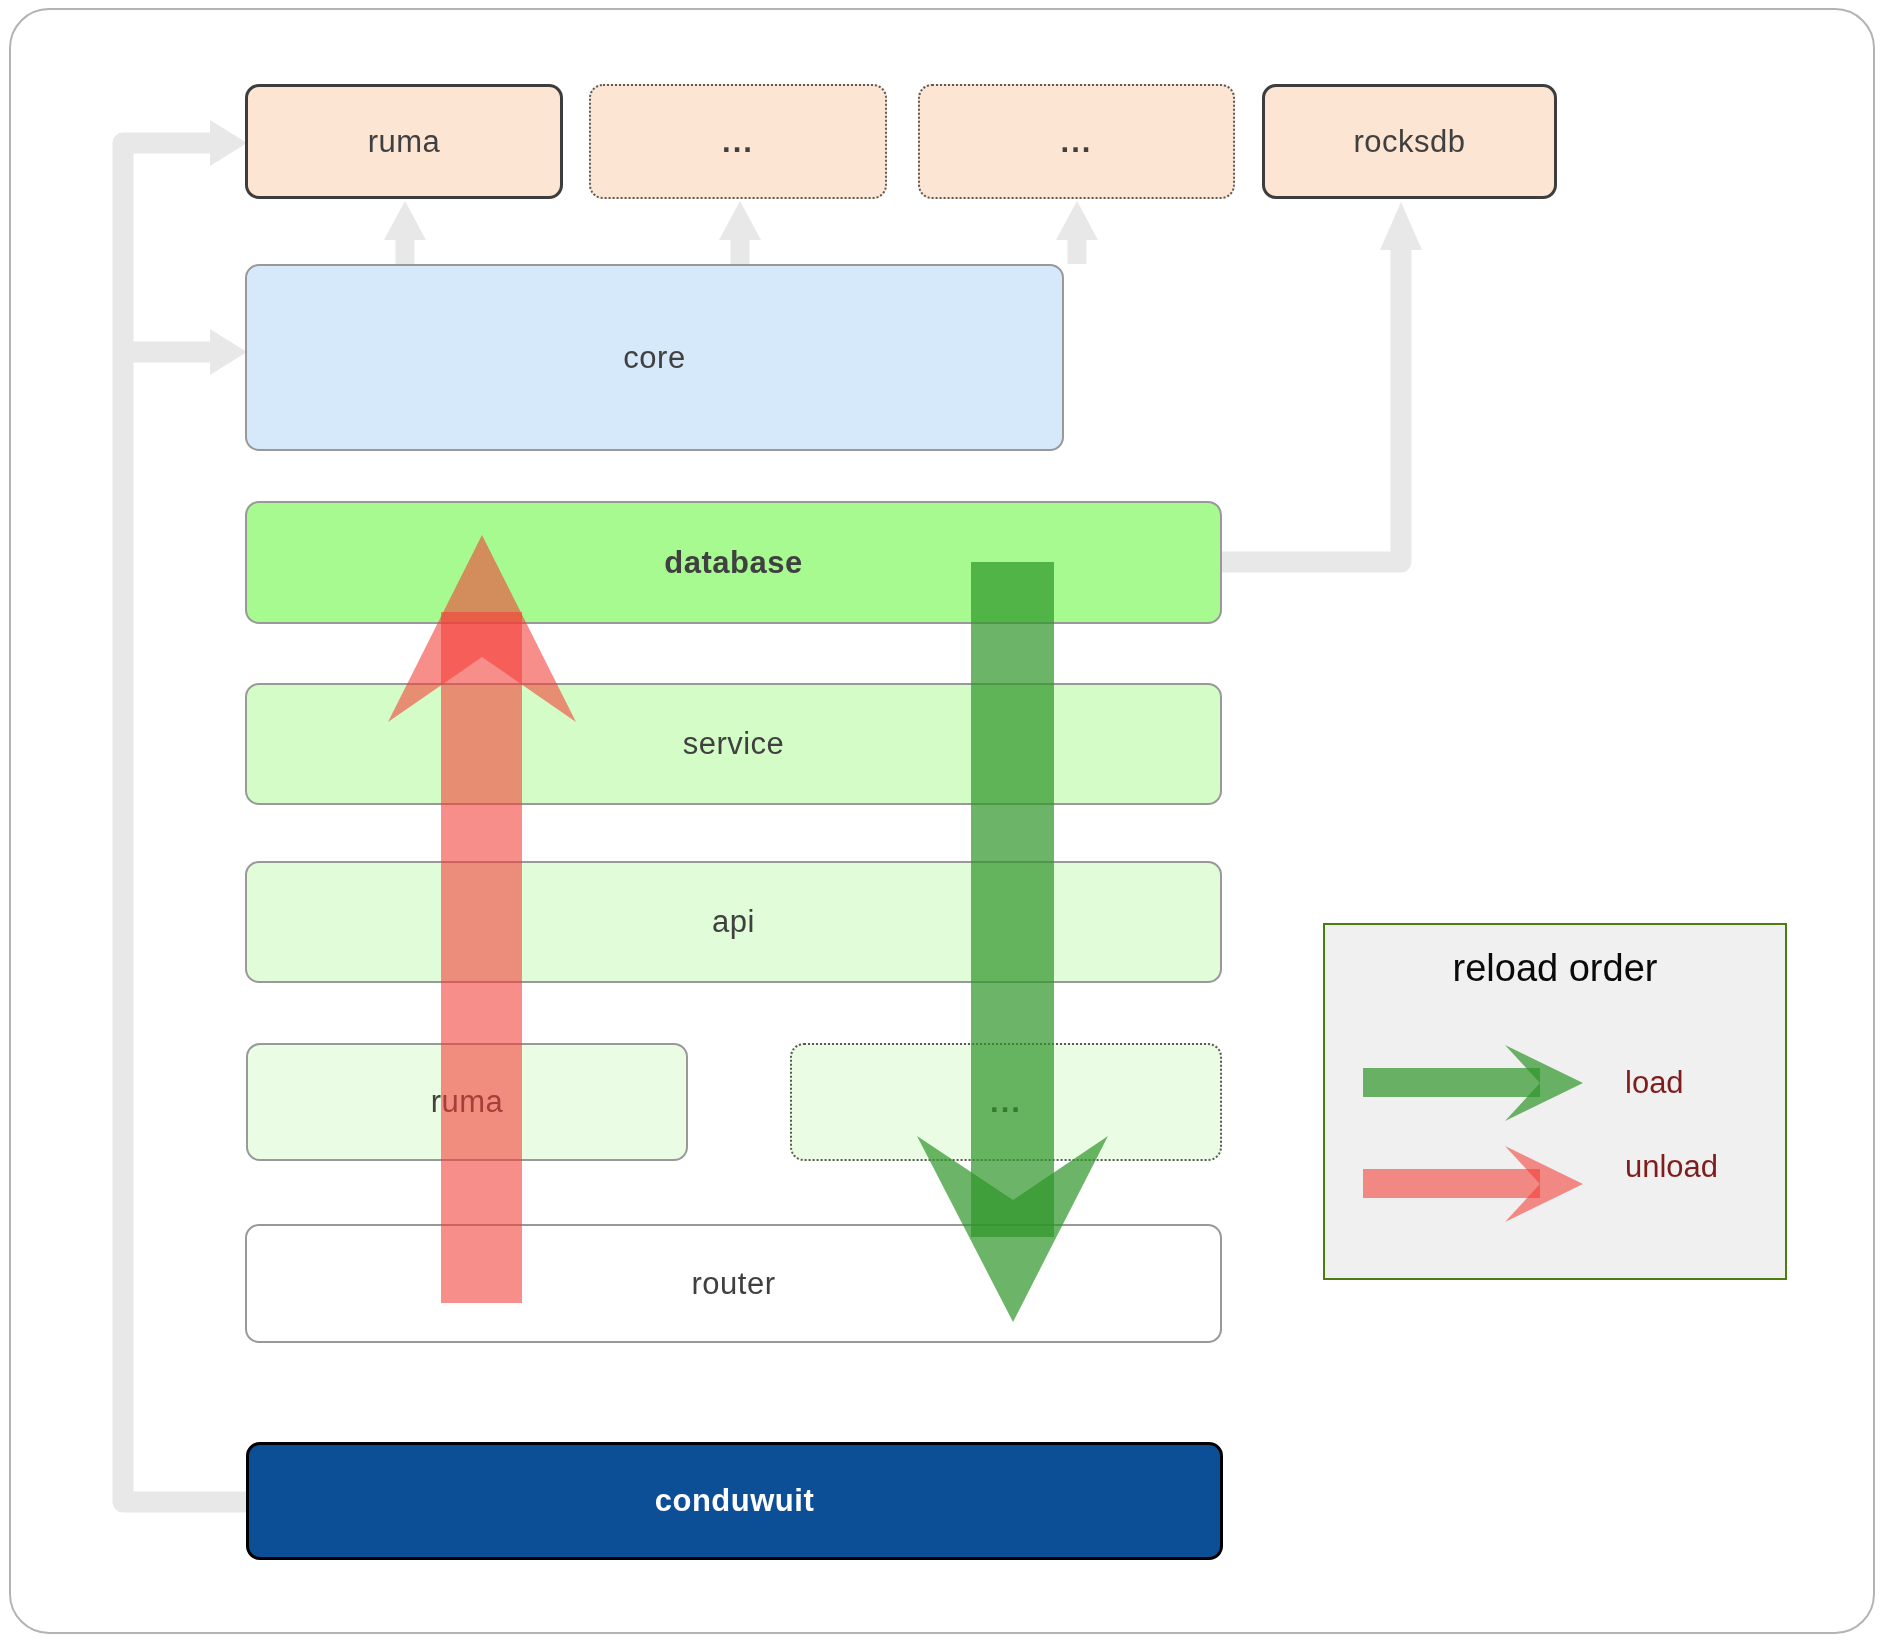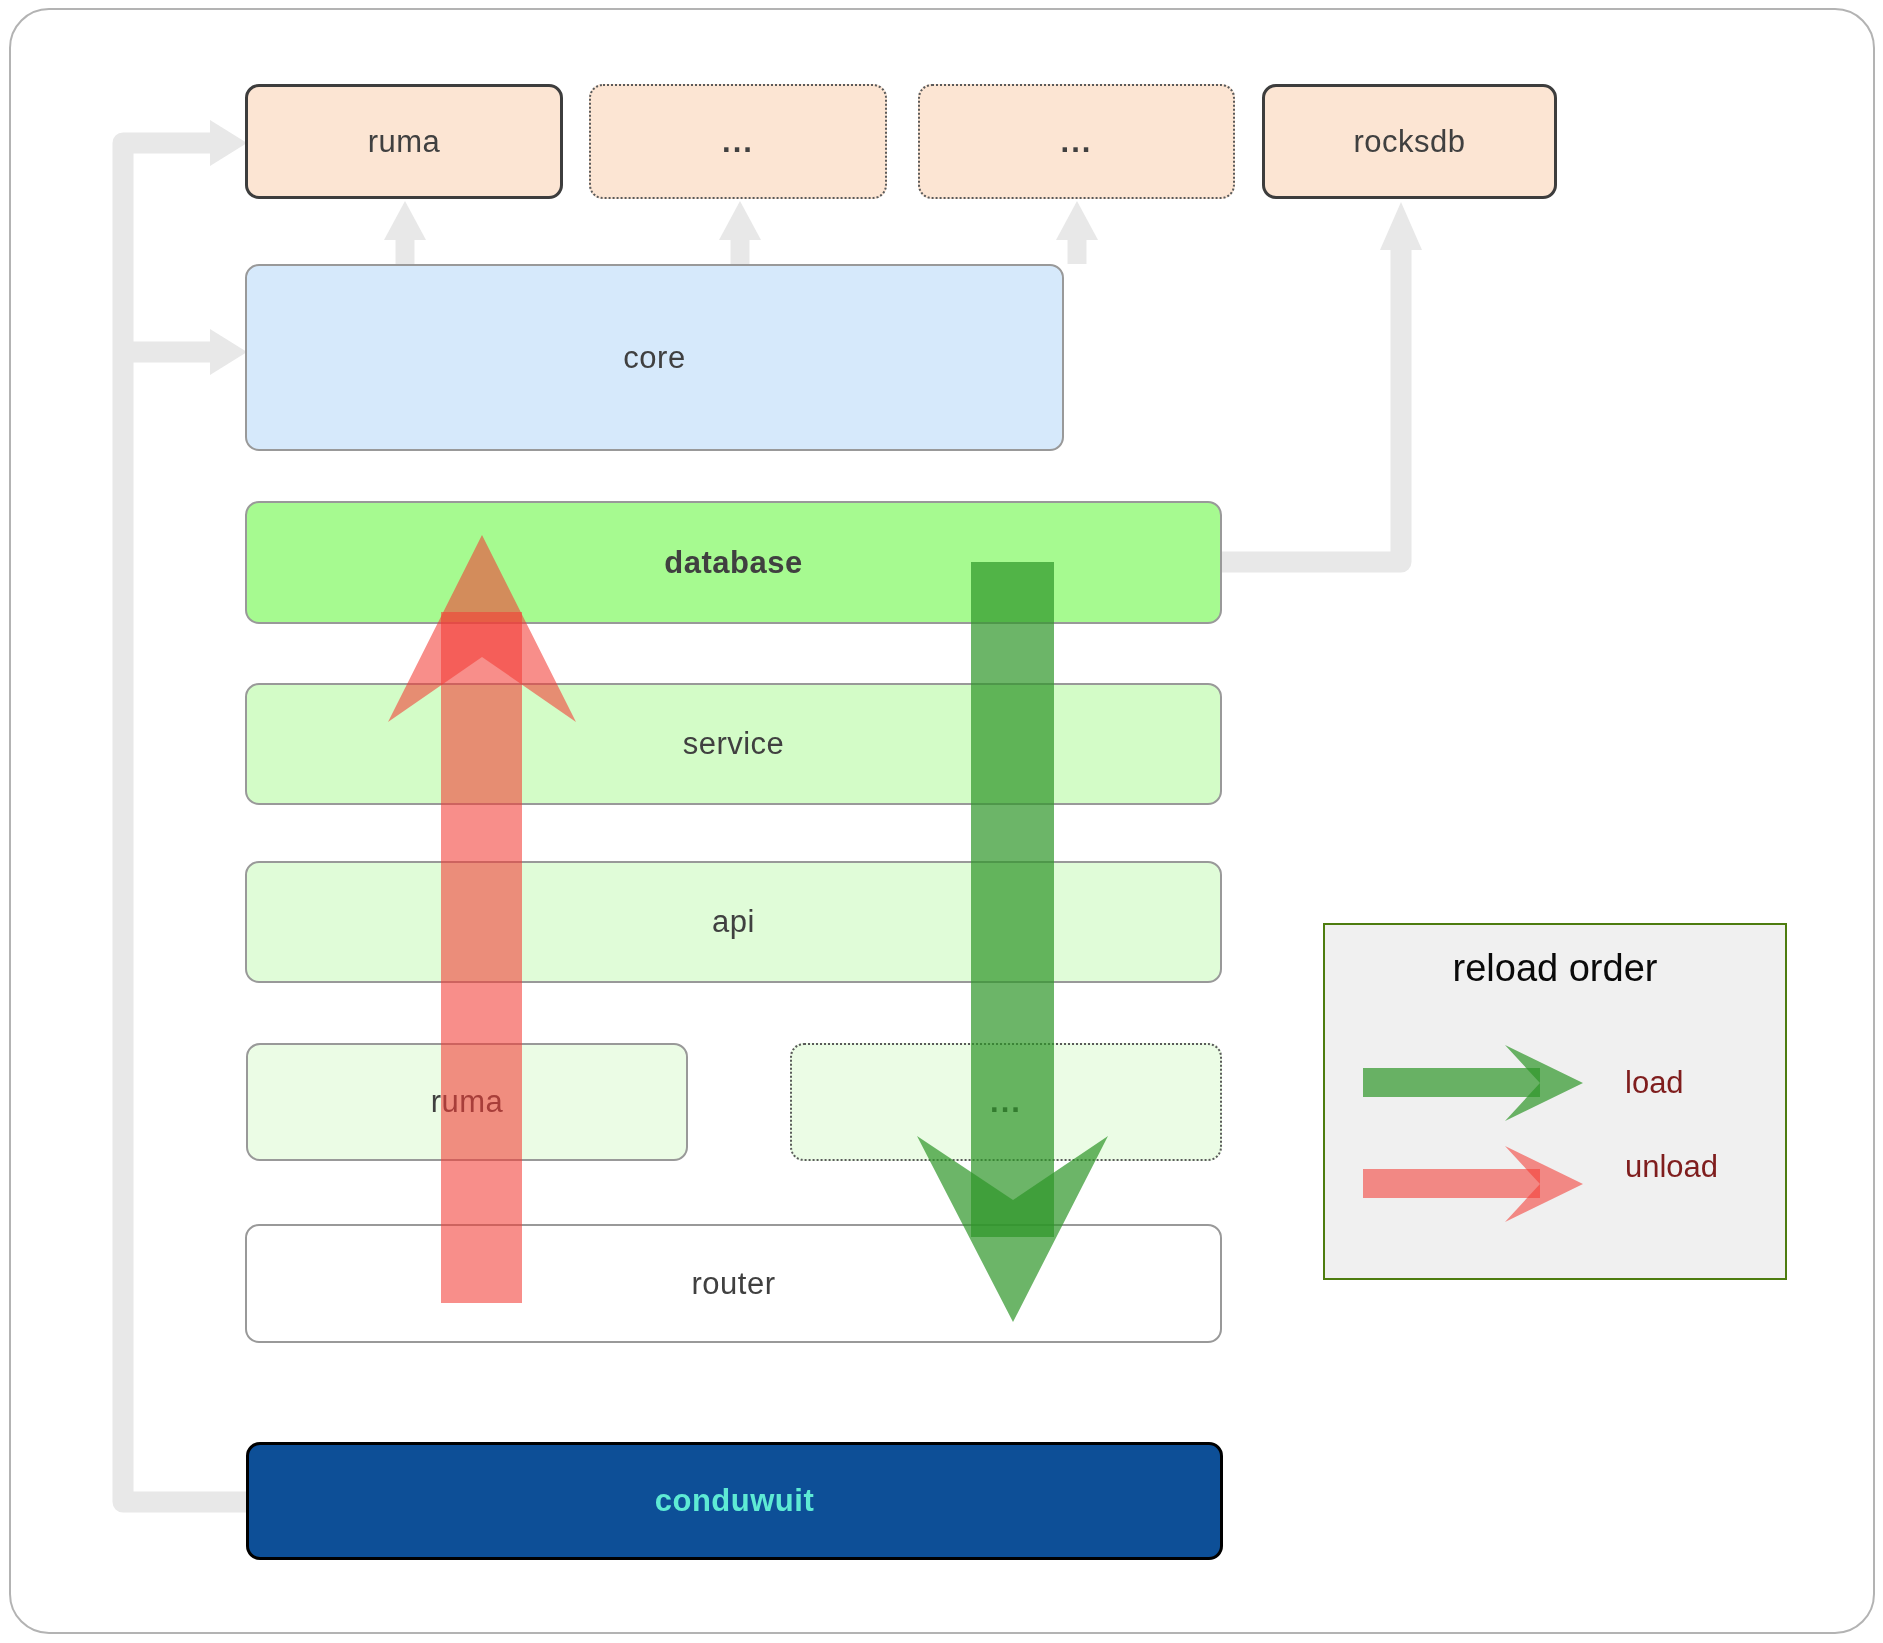--- a/index.html
+++ b/index.html
@@ -5,21 +5,21 @@
   html,body{margin:0;padding:0;background:#ffffff;font-family:"Liberation Sans",sans-serif;}
   .stage{position:relative;width:1883px;height:1643px;background:#fff;overflow:hidden;}
   .frame{position:absolute;left:9px;top:8px;width:1862px;height:1622px;border:2px solid #b3b3b3;border-radius:40px;}
   svg.layer{position:absolute;left:0;top:0;width:1883px;height:1643px;pointer-events:none;}
   .box{position:absolute;display:flex;align-items:center;justify-content:center;
        font-size:31px;color:#404040;border-radius:14px;box-sizing:border-box;letter-spacing:.5px;}
   .b-solid-dark{border:3px solid #3d3d3d;}
   .b-dotted{border:2px dotted #5a5a5a;}
   .b-gray{border:2px solid #999;}
   .dots{font-weight:bold;letter-spacing:2px;}
-  .conduwuit{color:#5eead4;font-weight:bold;font-size:31px;border:3px solid #000;}
+  .conduwuit{color:#ffffff;font-weight:bold;font-size:31px;border:3px solid #000;}
   .legend{position:absolute;left:1323px;top:923px;width:464px;height:357px;background:#f0f0f0;
           border:2px solid #4d7c0f;box-sizing:border-box;}
   .legend-title{position:absolute;left:0;top:22px;width:100%;text-align:center;font-size:38px;color:#0a0a0a;}
   .legend-row-svg{position:absolute;left:38px;}
   .legend-label{position:absolute;left:300px;width:160px;font-size:31px;color:#7f1d1d;}
 </style>
 </head>
 <body>
 
 <div class="stage">

